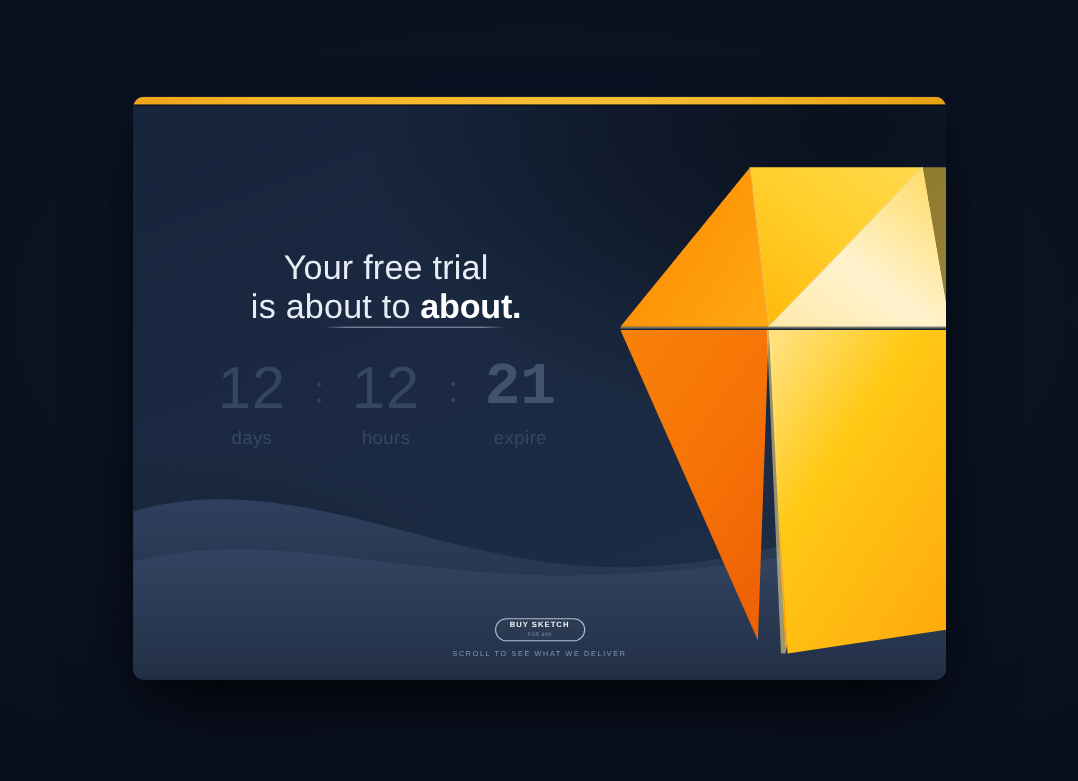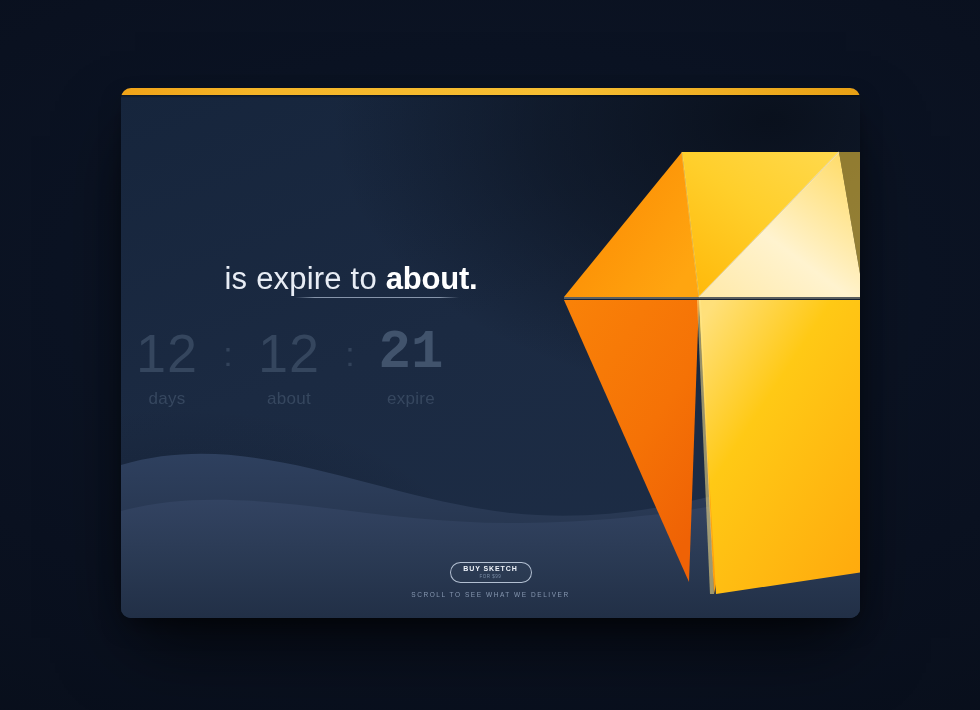--- a/index.html
+++ b/index.html
@@ -125,20 +125,21 @@
   }
 
   
   #countdown {
     position: absolute;
     left: 0;
     top: 238px;
     width: 460px;
     display: flex;
     align-items: flex-start;
+    justify-content: center;
   }
   .cd-unit {
     width: 92px;
     text-align: center;
   }
   .cd-value {
     font-size: 54px;
     line-height: 54px;
     font-weight: 300;
     color: #35465e;
@@ -285,35 +286,35 @@
 
       <polygon points="133,168 137,168 150,462 146,462" fill="#ffe88a" opacity="0.55"></polygon>
       <line x1="118" y1="20" x2="135" y2="165" stroke="#ffe07a" stroke-width="1.2" opacity="0.5"></line>
       <line x1="275" y1="20" x2="135" y2="165" stroke="#fff6dd" stroke-width="1.2" opacity="0.55"></line>
       <line x1="0" y1="166" x2="300" y2="166" stroke="#fff2c4" stroke-width="1.4" opacity="0.40"></line>
     </svg>
 
     <div id="content">
 
       <div id="headline">
-        <br>
-        <span>is expire to </span><span class="emph">about.</span>
+        <span>Your free trial</span><br>
+        <span>is about to </span><span class="emph">about.</span>
       </div>
 
       <div id="divider"></div>
 
       <div id="countdown">
         <div class="cd-unit">
           <div class="cd-value">12</div>
           <div class="cd-label">days</div>
         </div>
         <div class="cd-sep">:</div>
         <div class="cd-unit">
           <div class="cd-value">12</div>
-          <div class="cd-label">about</div>
+          <div class="cd-label">hours</div>
         </div>
         <div class="cd-sep">:</div>
         <div class="cd-unit strong">
           <div class="cd-value">21</div>
           <div class="cd-label">expire</div>
         </div>
       </div>
 
       <div id="cta">
         <div id="cta-label">BUY SKETCH</div>

